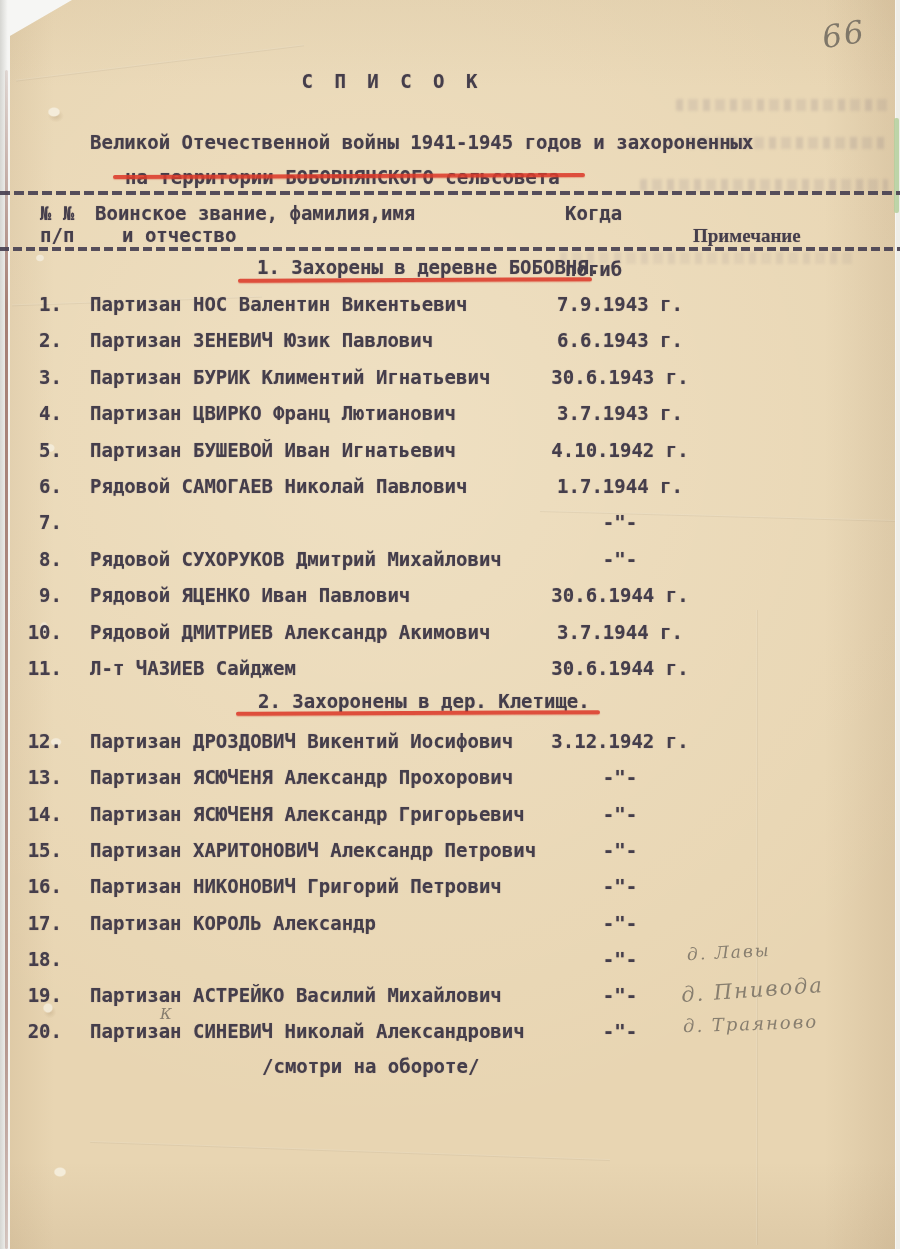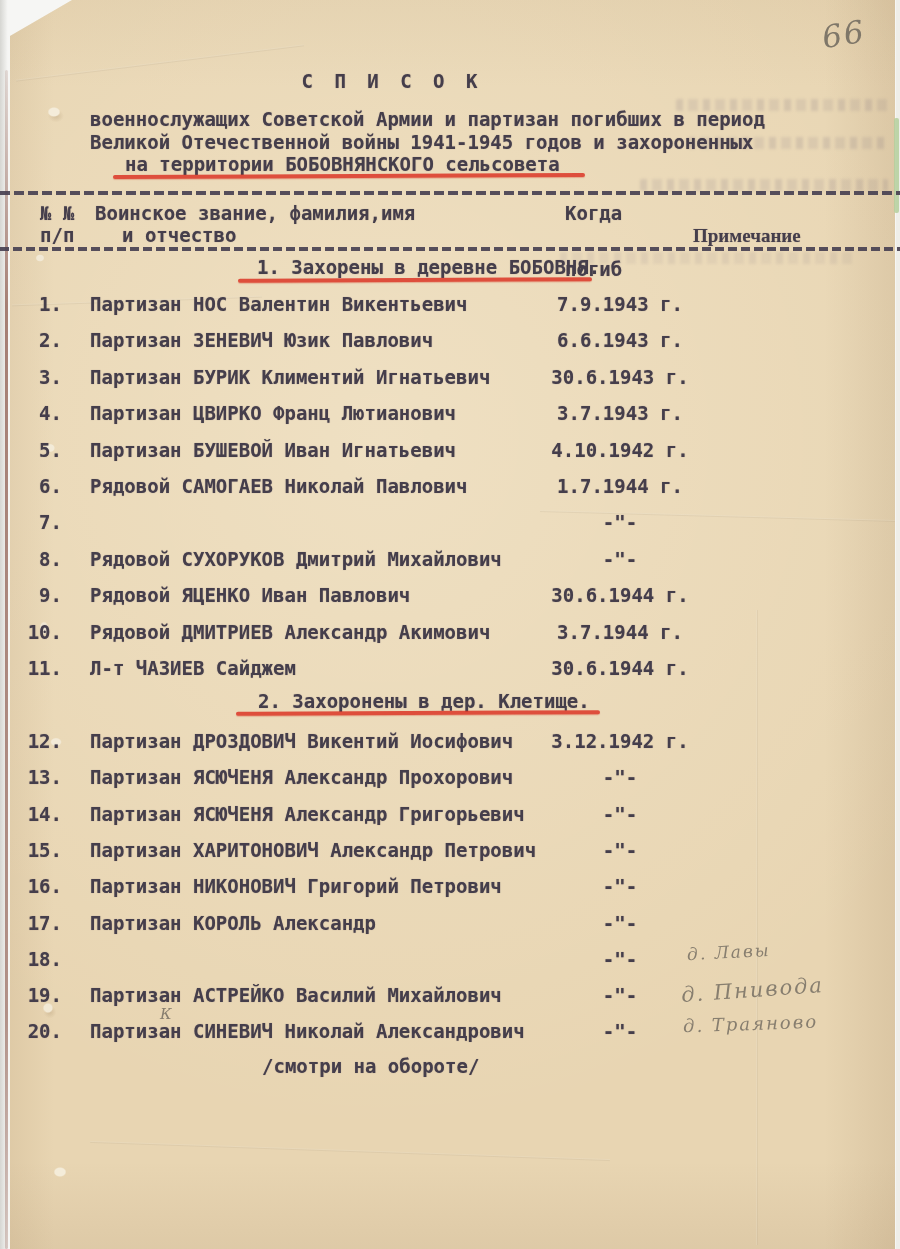--- a/index.html
+++ b/index.html
@@ -85,23 +85,22 @@
     <div class="crease" style="left:12px;top:300px;width:250px;height:2px;transform:rotate(-2deg);"></div>
 
     <div class="ghost" style="left:676px;top:99px;width:214px;"></div>
     <div class="ghost" style="left:688px;top:137px;width:200px;"></div>
     <div class="ghost" style="left:640px;top:179px;width:248px;"></div>
     <div class="ghost" style="left:560px;top:252px;width:295px;opacity:.33;"></div>
 
     <div class="pencil page-num">66</div>
 
     <div class="typew doc-title" style="top:70px;">С П И С О К</div>
-    <div class="typew" style="left:90px;top:108px;">военнослужащих Советской Армии и партизан погибших в период</div>
     <div class="typew" style="left:90px;top:131px;">Великой Отечественной войны 1941-1945 годов и захороненных</div>
-    <div class="typew" style="left:125px;top:153px;">на территории БОБОВНЯНСКОГО сельсовета</div>
+    <div class="typew" style="left:125px;top:166px;">на территории БОБОВНЯНСКОГО сельсовета</div>
     <div class="red-line" style="left:113px;top:174px;width:472px;"></div>
 
     <div class="dash d1" style="top:191px;"></div>
     <div class="typew" style="left:40px;top:202px;">№ №</div>
     <div class="typew" style="left:40px;top:224px;">п/п</div>
     <div class="typew" style="left:95px;top:202px;">Воинское звание, фамилия,имя</div>
     <div class="typew" style="left:122px;top:224px;">и отчество</div>
     <div class="typew" style="left:565px;top:202px;">Когда</div>
     <div class="typew" style="left:565px;top:210px;margin-top:48px;">погиб</div>
     <div class="typew" style="left:693px;top:225px;font-family:Liberation Serif, serif;">Примечание</div>

